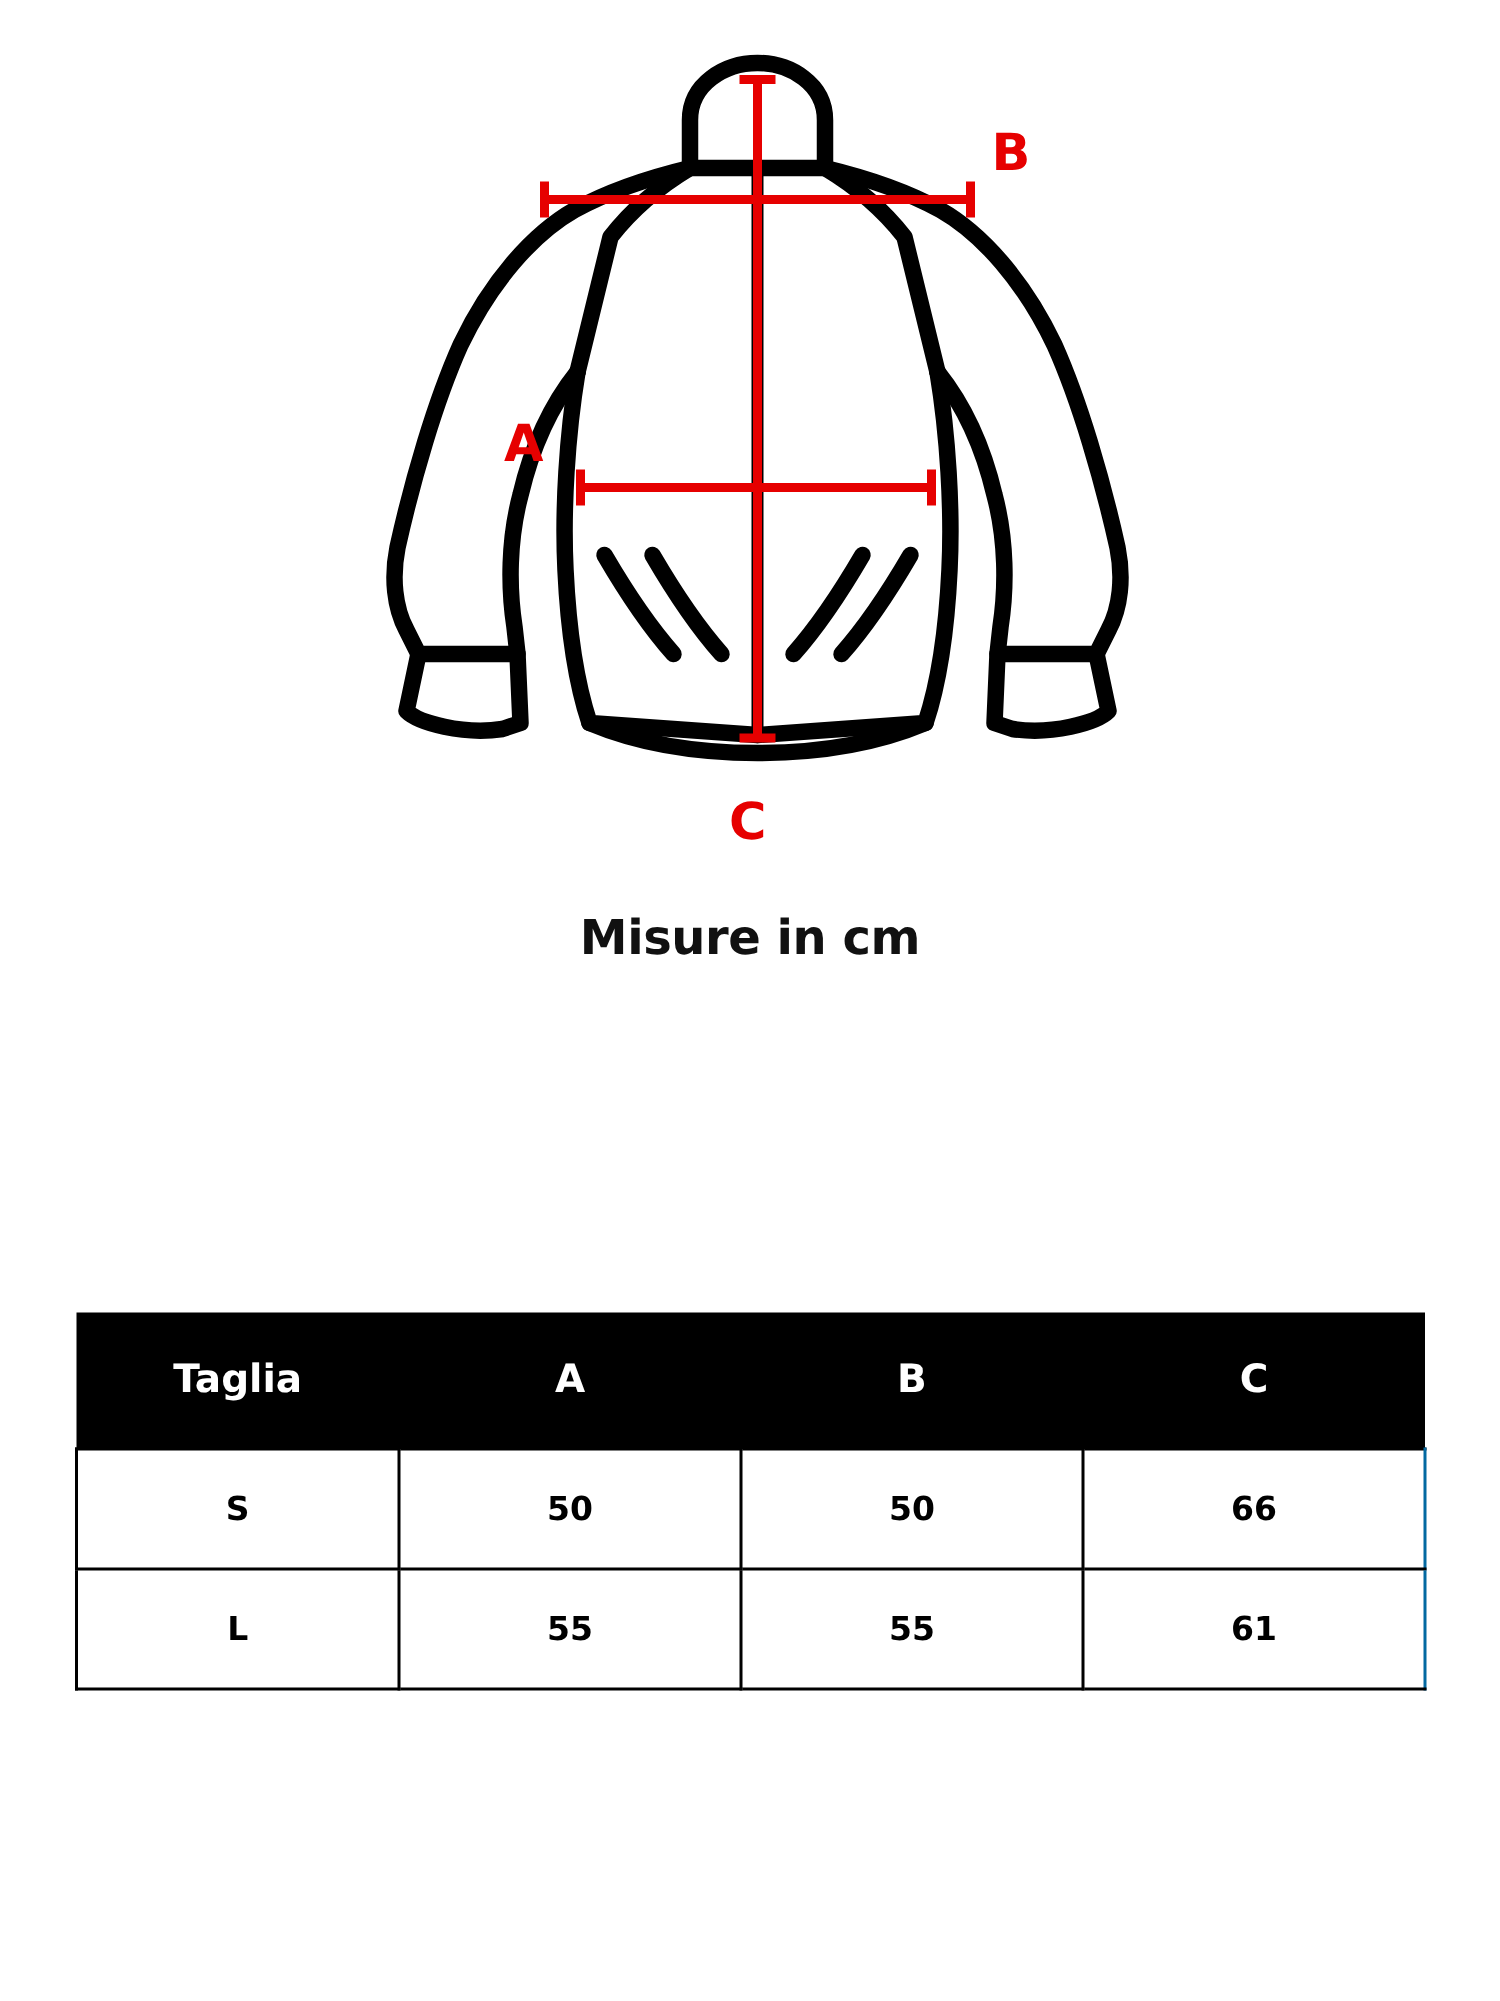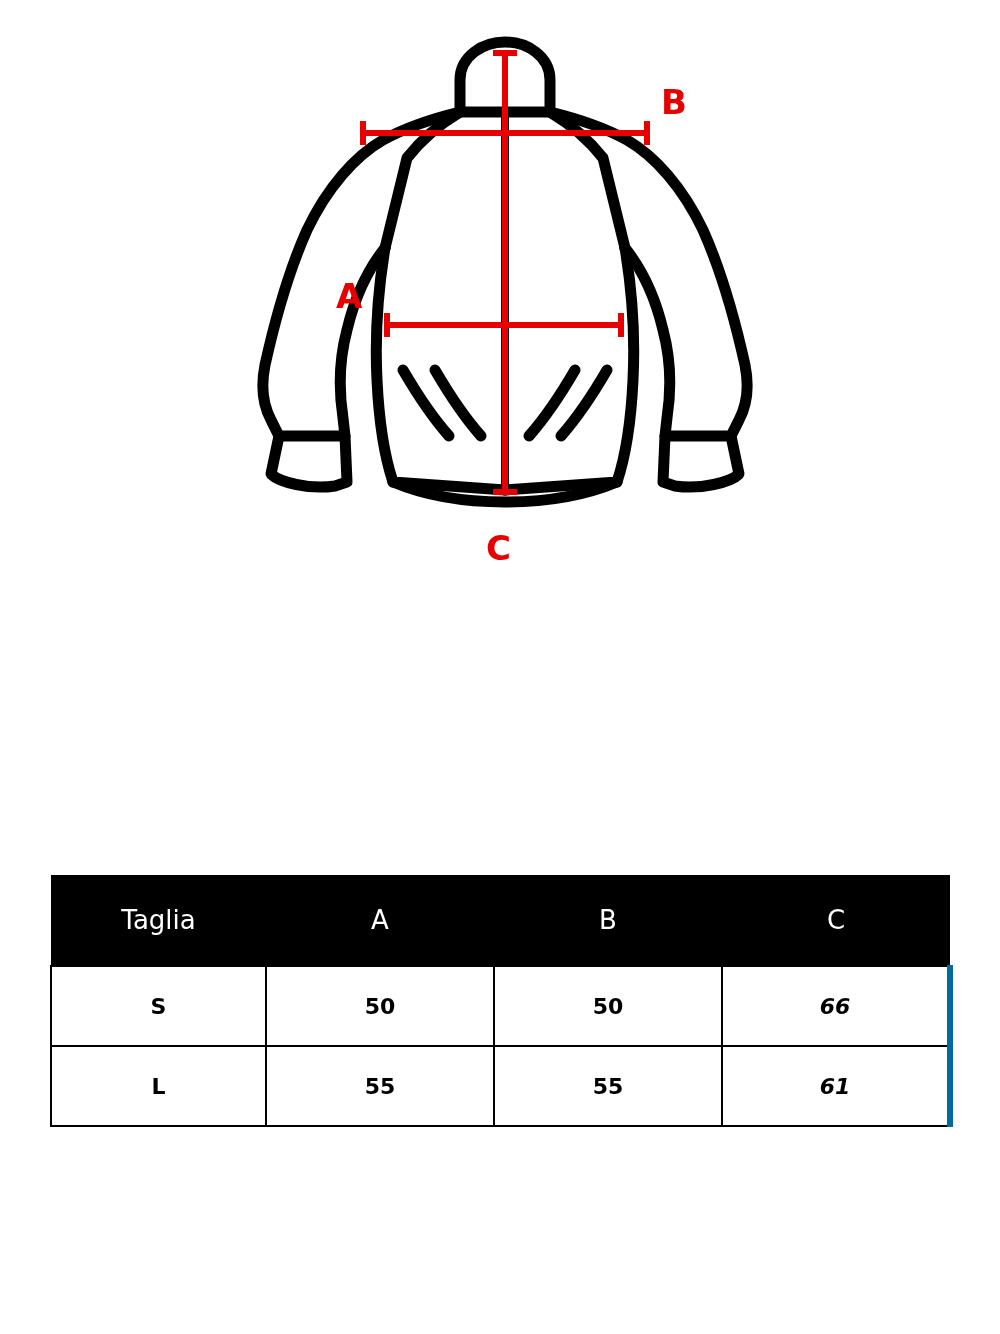--- a/index.html
+++ b/index.html
@@ -71,35 +71,35 @@
   }
   table#size-table th,
   table#size-table td {
     text-align: center;
     vertical-align: middle;
     font-family: "DejaVu Sans", sans-serif;
   }
   table#size-table thead th {
     background: #000000;
     color: #ffffff;
-    font-weight: normal;
+    font-weight: bold;
     font-size: 26px;
     height: 88px;
     border: none;
   }
   table#size-table tbody td {
     background: #ffffff;
     color: #000000;
     font-weight: bold;
     font-size: 22px;
     height: 76px;
     border: 2px solid #000000;
   }
   table#size-table tbody tr td:first-child { border-left: 2px solid #000000; }
-  table#size-table tbody tr td:last-child { border-right: 6px solid #0369a1; font-style: italic; }
+  table#size-table tbody tr td:last-child { border-right: 2px solid #0369a1; }
   col.c-size { width: 215px; }
   col.c-val  { width: 228px; }
 </style>
 </head>
 <body>
 
 <div id="diagram-area">
 
   <div id="jacket-figure">
     <svg viewBox="0 0 540 520" width="540" height="520" xmlns="http://www.w3.org/2000/svg">
@@ -162,20 +162,21 @@
         <line x1="258" y1="33" x2="282" y2="33"></line>
         <line x1="258" y1="472" x2="282" y2="472"></line>
       </g>
     </svg>
   </div>
 
   <div class="measure-label" id="label-a">A</div>
   <div class="measure-label" id="label-b">B</div>
   <div class="measure-label" id="label-c">C</div>
 
+  <div id="caption">Misure in cm</div>
 </div>
 
 <div id="size-table-wrap">
   <table id="size-table">
     <colgroup>
       <col class="c-size">
         <col class="c-val">
         <col class="c-val">
         <col class="c-val">
     </colgroup>

